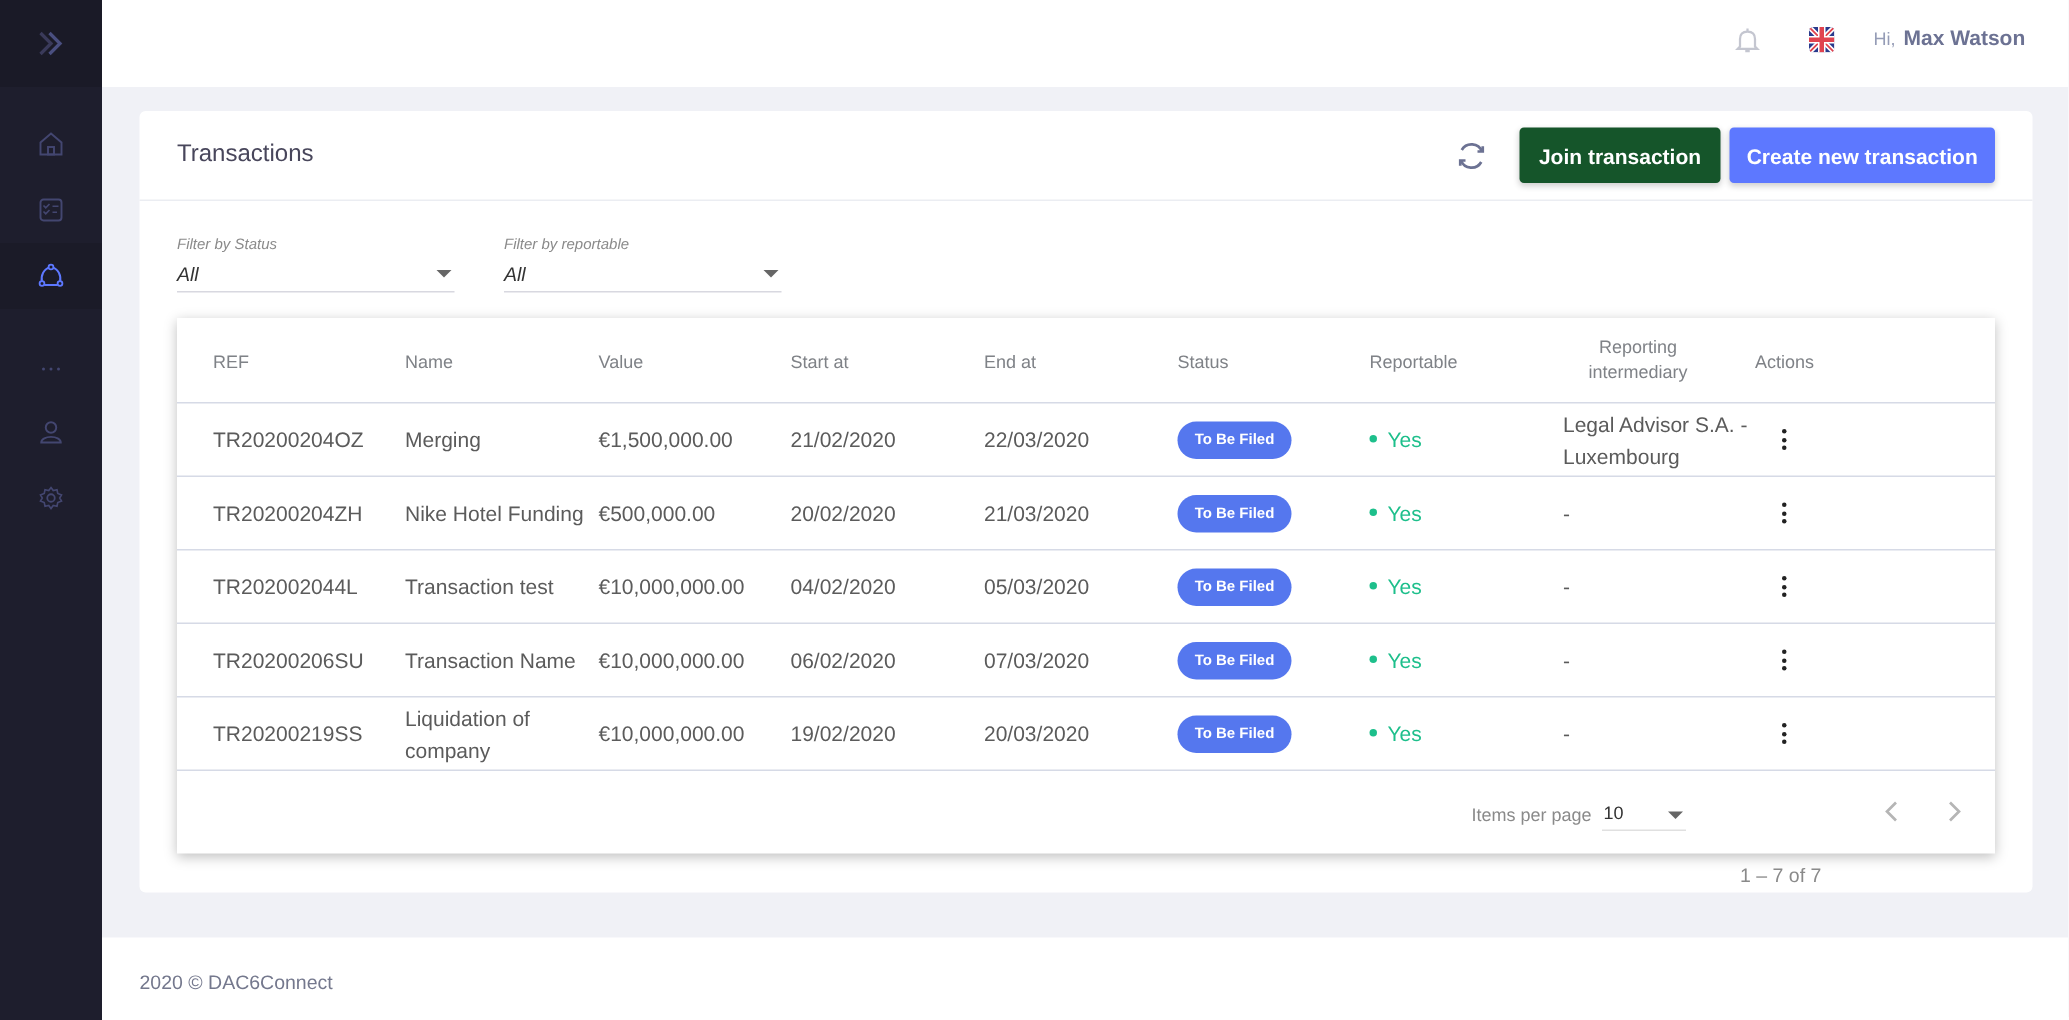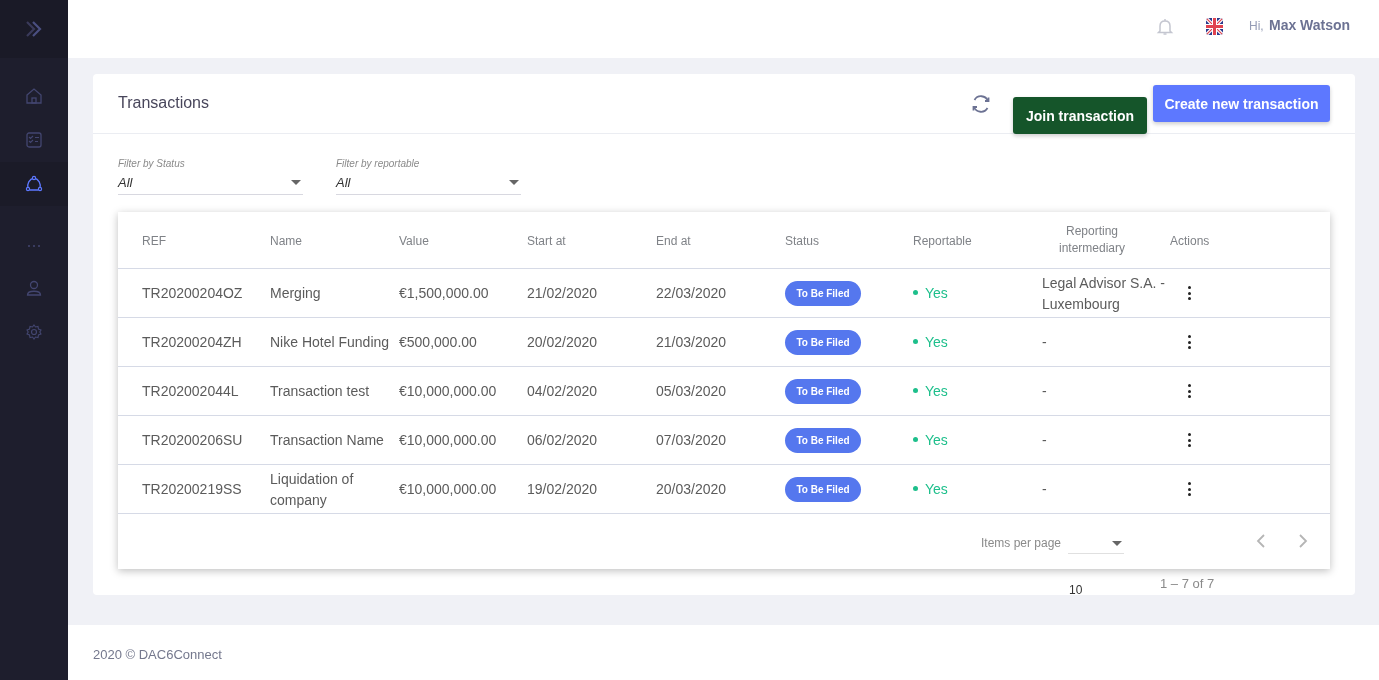--- a/index.html
+++ b/index.html
@@ -19,21 +19,21 @@
   .flag { position: absolute; left: 1138px; top: 18px; width: 17px; height: 17px; border-radius: 3px; overflow: hidden; cursor: pointer; }
   .greet { position: absolute; left: 1181px; top: 19px; font-size: 12px; color: #959cb6; }
   .username { position: absolute; left: 1201px; top: 17px; font-size: 14px; font-weight: bold; color: #6c7293; cursor: pointer; }
 
   
   .card { position: absolute; left: 93px; top: 74px; width: 1262px; height: 521px; background: #fff; border-radius: 4px; }
   .card-head { height: 60px; border-bottom: 1px solid #ebedf2; position: relative; }
   .card-title { position: absolute; left: 25px; top: 20px; font-size: 16px; color: #48465b; }
   .refresh { position: absolute; left: 876px; top: 18px; width: 24px; height: 24px; cursor: pointer; }
   .btn { position: absolute; top: 11px; height: 37px; border-radius: 3px; border: none; color: #fff; font-family: "Liberation Sans", sans-serif; font-weight: bold; font-size: 14px; box-shadow: 0 2px 4px rgba(0,0,0,0.2); cursor: pointer; }
-  .btn-join { left: 920px; width: 134px; background: #15552a; margin-top: 12px; }
+  .btn-join { left: 920px; width: 134px; background: #15552a; }
   .btn-create { left: 1060px; width: 177px; background: #5d78ff; }
 
   .filter { position: absolute; top: 84px; height: 37px; border-bottom: 1px solid #d8d8e0; cursor: pointer; font-style: italic; }
   .filter-label { position: absolute; left: 0; top: 0; font-size: 10px; color: #8a8a8a; white-space: nowrap; }
   .filter-value { position: absolute; left: 0; top: 17px; font-size: 13px; color: #333; }
   .caret { position: absolute; right: 2px; top: 22px; width: 0; height: 0; border-left: 5px solid transparent; border-right: 5px solid transparent; border-top: 5px solid #666; }
   .f1 { left: 25px; width: 185px; }
   .f2 { left: 243px; width: 185px; }
   .search { position: absolute; left: 1052px; top: 94px; width: 183px; height: 27px; border-bottom: 1px solid #ebedf2; }
   .search input { border: none; outline: none; width: 160px; font-size: 12px; font-family: "Liberation Sans", sans-serif; color: #333; background: transparent; padding-top: 6px; }
@@ -50,21 +50,21 @@
   .td.multi { top: 4px; line-height: 21px; white-space: normal; }
   .badge { position: absolute; left: 667px; top: 12px; width: 76px; height: 25px; border-radius: 13px; background: #5577ee; color: #fff; font-size: 10px; font-weight: bold; text-align: center; line-height: 25px; }
   .yes { position: absolute; left: 795px; top: 16px; font-size: 14px; color: #1dbf8b; }
   .yes .dot { display: inline-block; width: 5px; height: 5px; border-radius: 50%; background: #1dbf8b; margin-right: 7px; vertical-align: middle; position: relative; top: -2px; }
   .kebab { position: absolute; left: 1066px; top: 15px; width: 10px; height: 18px; display: flex; flex-direction: column; align-items: center; justify-content: space-between; padding: 2px 0; cursor: pointer; }
   .kebab span { width: 3px; height: 3px; border-radius: 50%; background: #222; }
 
   .paginator { position: absolute; left: 0; top: 302px; width: 1212px; height: 55px; }
   .ipp-label { position: absolute; left: 863px; top: 22px; font-size: 12px; color: #8a8a8a; }
   .ipp-select { position: absolute; left: 950px; top: 18px; width: 56px; height: 22px; border-bottom: 1px solid #e0e0e0; cursor: pointer; }
-  .ipp-select .v { position: absolute; left: 1px; top: 3px; font-size: 12px; color: #333; margin-top: 48px; }
+  .ipp-select .v { position: absolute; left: 1px; top: 3px; font-size: 12px; color: #333; }
   .ipp-select .caret { top: 9px; }
   .range { position: absolute; left: 1042px; top: 22px; font-size: 13px; color: #8a8a8a; margin-top: 40px; }
   .pg-btn { position: absolute; top: 18px; width: 18px; height: 18px; cursor: pointer; }
   .pg-prev { left: 1135px; }
   .pg-next { left: 1175px; }
 
   .footer { position: absolute; left: 68px; top: 625px; right: 0; height: 55px; background: #fff; padding-left: 36px; }
   .footer-text { position: absolute; left: 25px; top: 22px; font-size: 13px; color: #74788d; }
 </style>
 </head>

